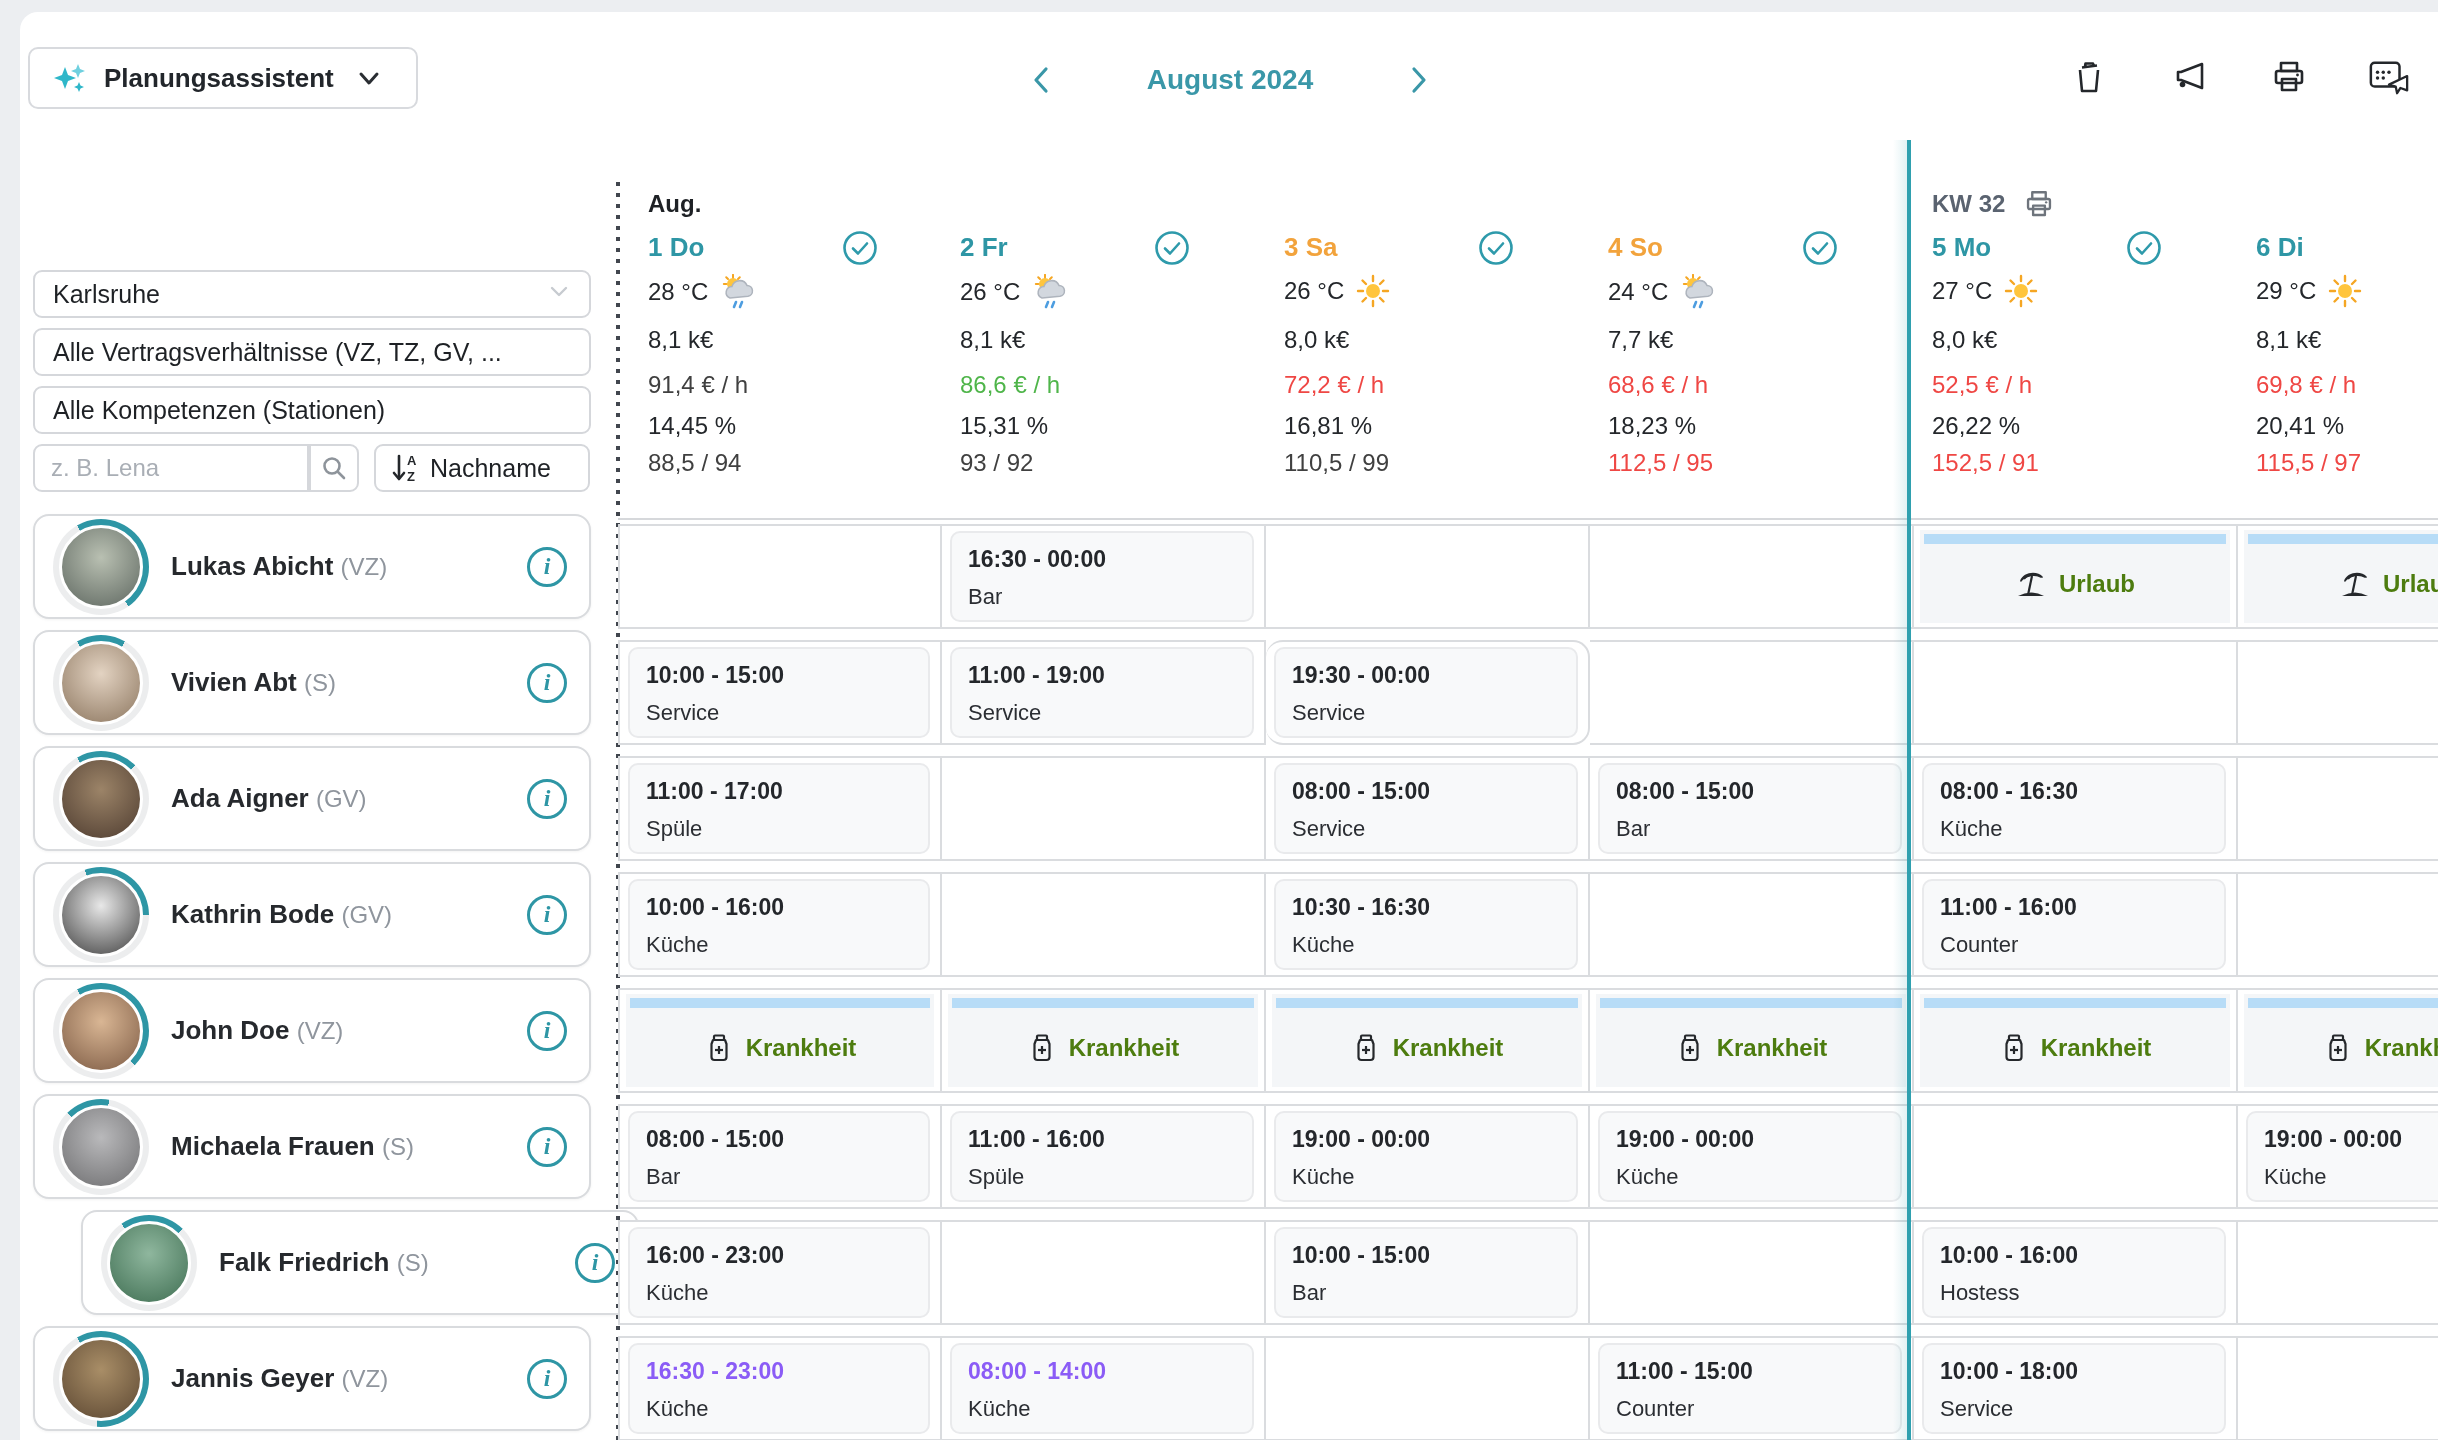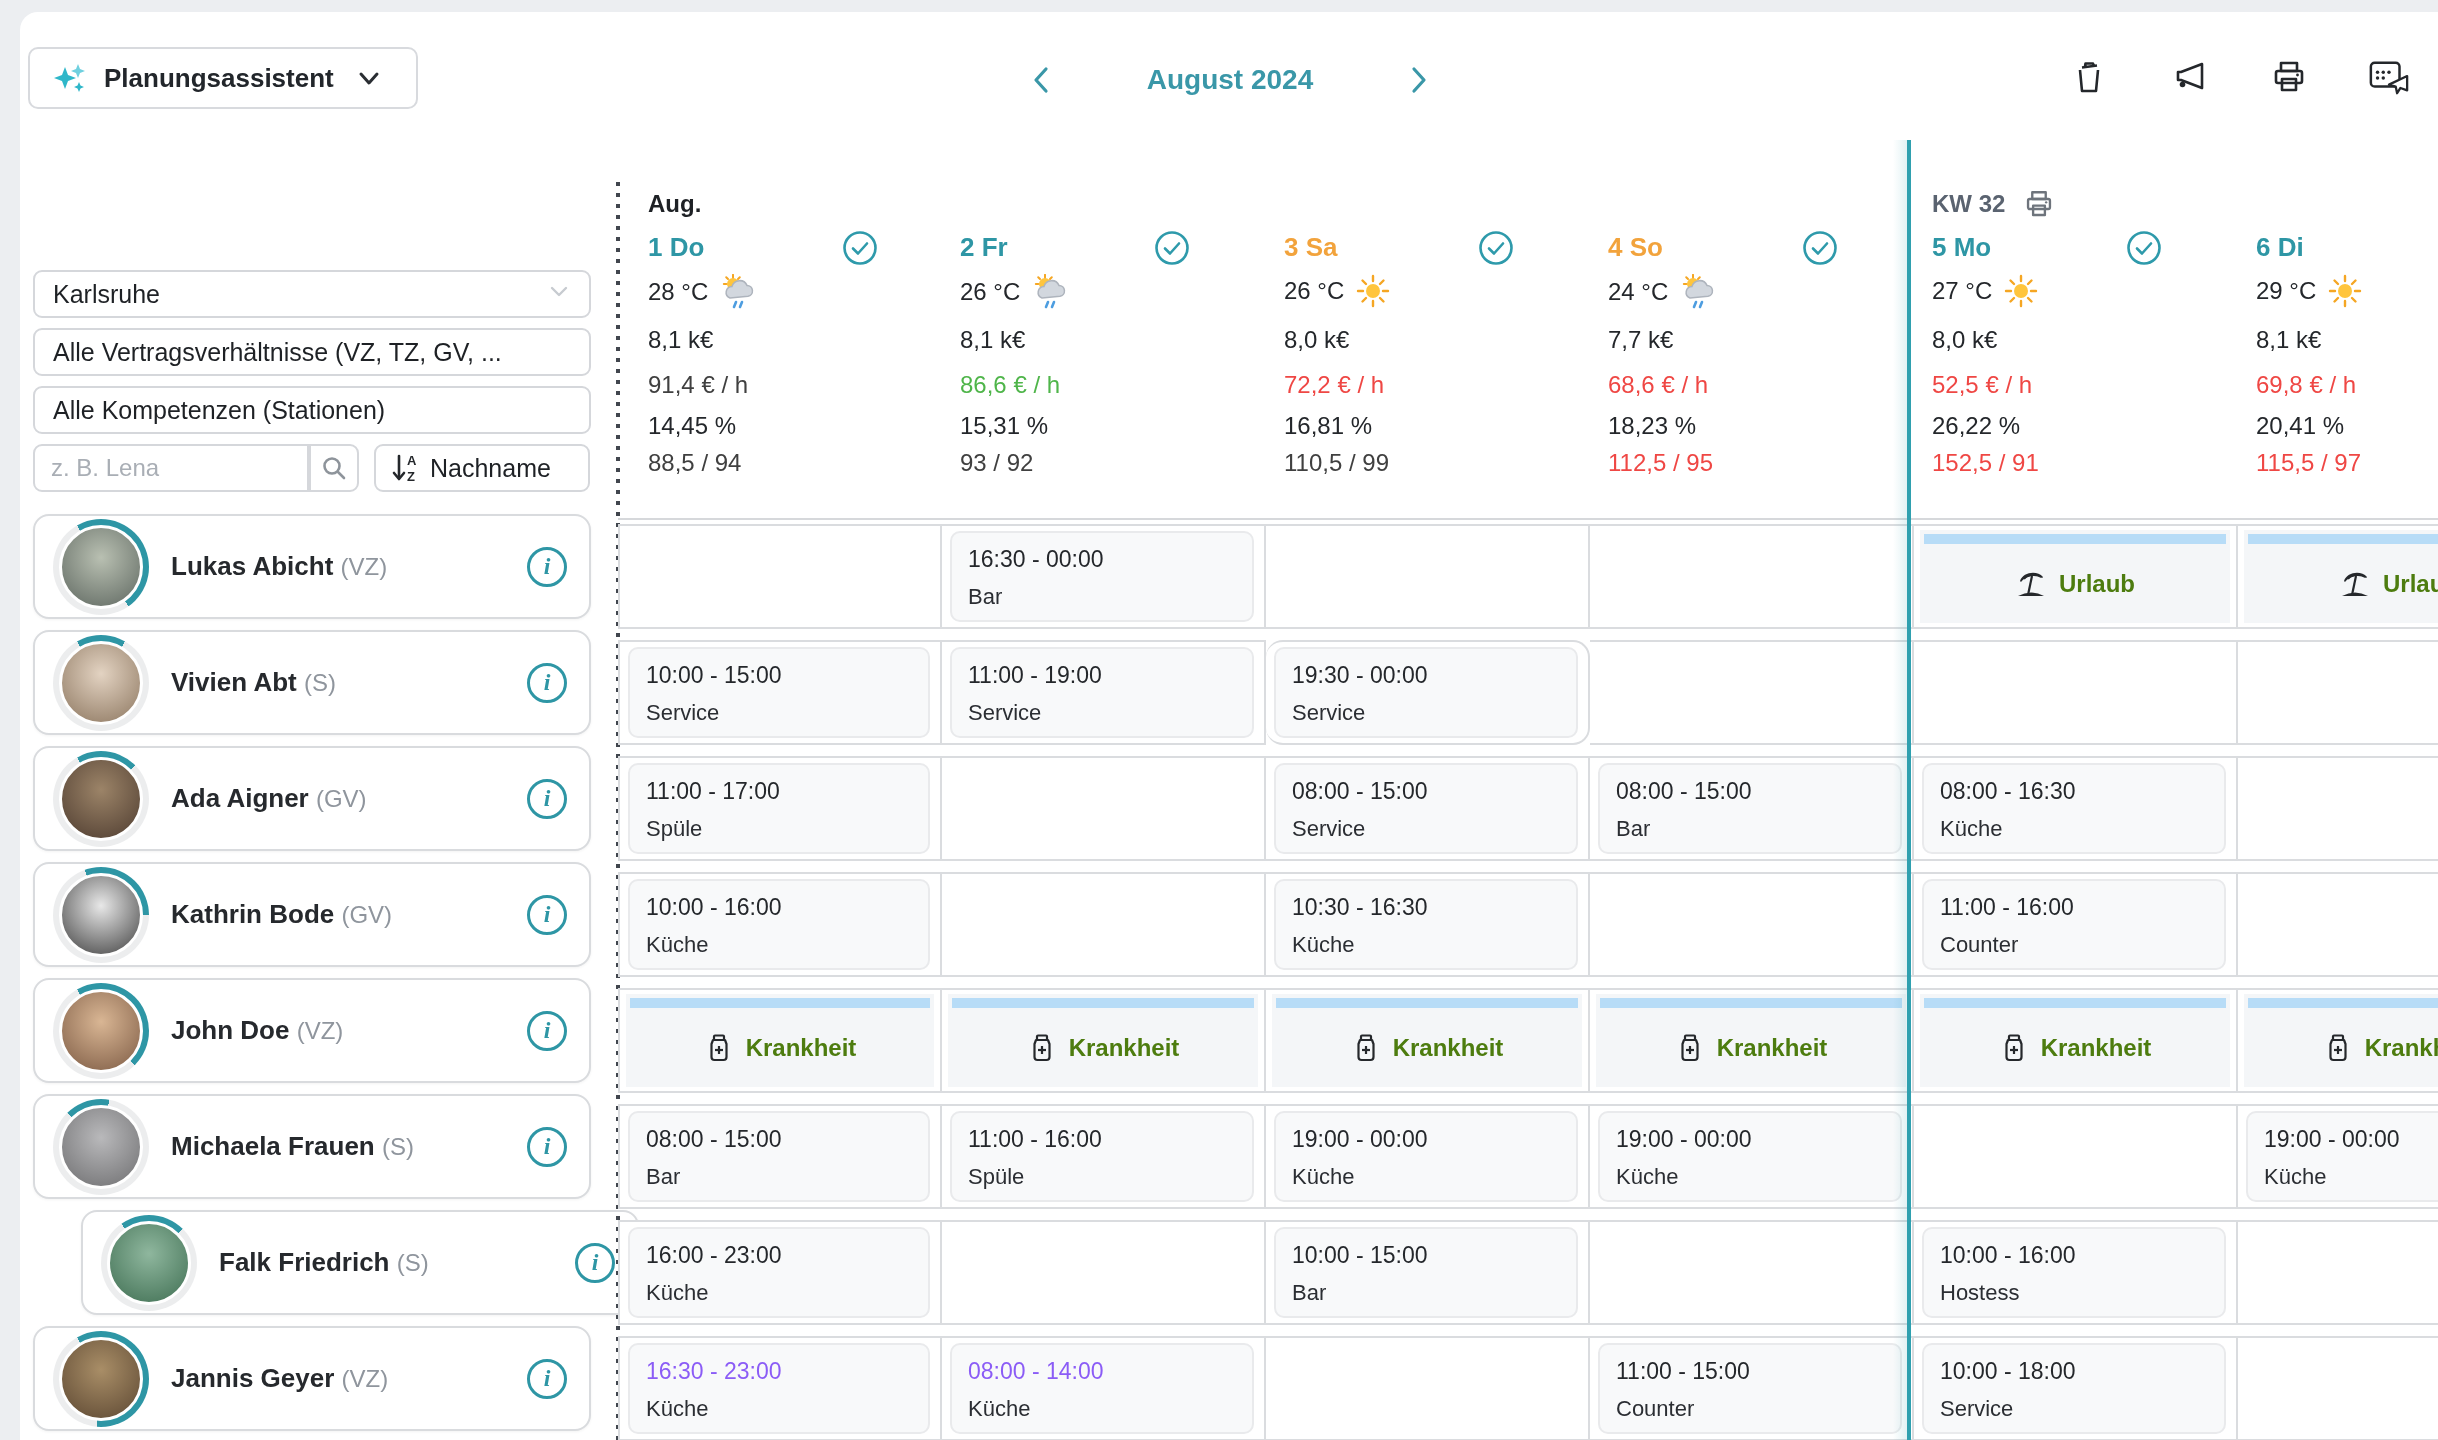--- a/index.html
+++ b/index.html
@@ -72,21 +72,21 @@
   .kw-label { font-size:24px; font-weight:700; color:#5A6370; }
 
   
   .grid { position:absolute; left:618px; top:520px; width:1820px; height:920px; overflow:hidden; }
   .cell { position:absolute; width:324px; height:105px; background:#fff;
     border:2px solid #DADCDF; border-left:none; }
   .cell.first { border-left:2px solid #DADCDF; }
   .shift-chip { position:absolute; left:8px; right:10px; top:5px; bottom:5px;
     background:#F8F9FA; border:2px solid #E9EAEC; border-radius:10px;
     padding:13px 16px; cursor:pointer; }
-  .shift-time { font-size:23px; font-weight:400; color:#24272B; white-space:nowrap; }
+  .shift-time { font-size:23px; font-weight:700; color:#24272B; white-space:nowrap; }
   .shift-time.alert { color:#8b5cf6; }
   .shift-station { margin-top:11px; font-size:22px; color:#2B2E33; white-space:nowrap; }
   .absence-chip { position:absolute; left:6px; right:6px; top:4px; bottom:4px;
     background:#F4F6F8; cursor:pointer; }
   .absence-bar { position:absolute; left:4px; right:4px; top:4px; height:10px; background:#B7DCF7; }
   .absence-body { position:absolute; inset:14px 0 0 0; display:flex; align-items:center;
     justify-content:center; gap:12px; font-size:24px; font-weight:700; color:#4d7c0f; white-space:nowrap; }
 </style>
 </head>
 <body>

